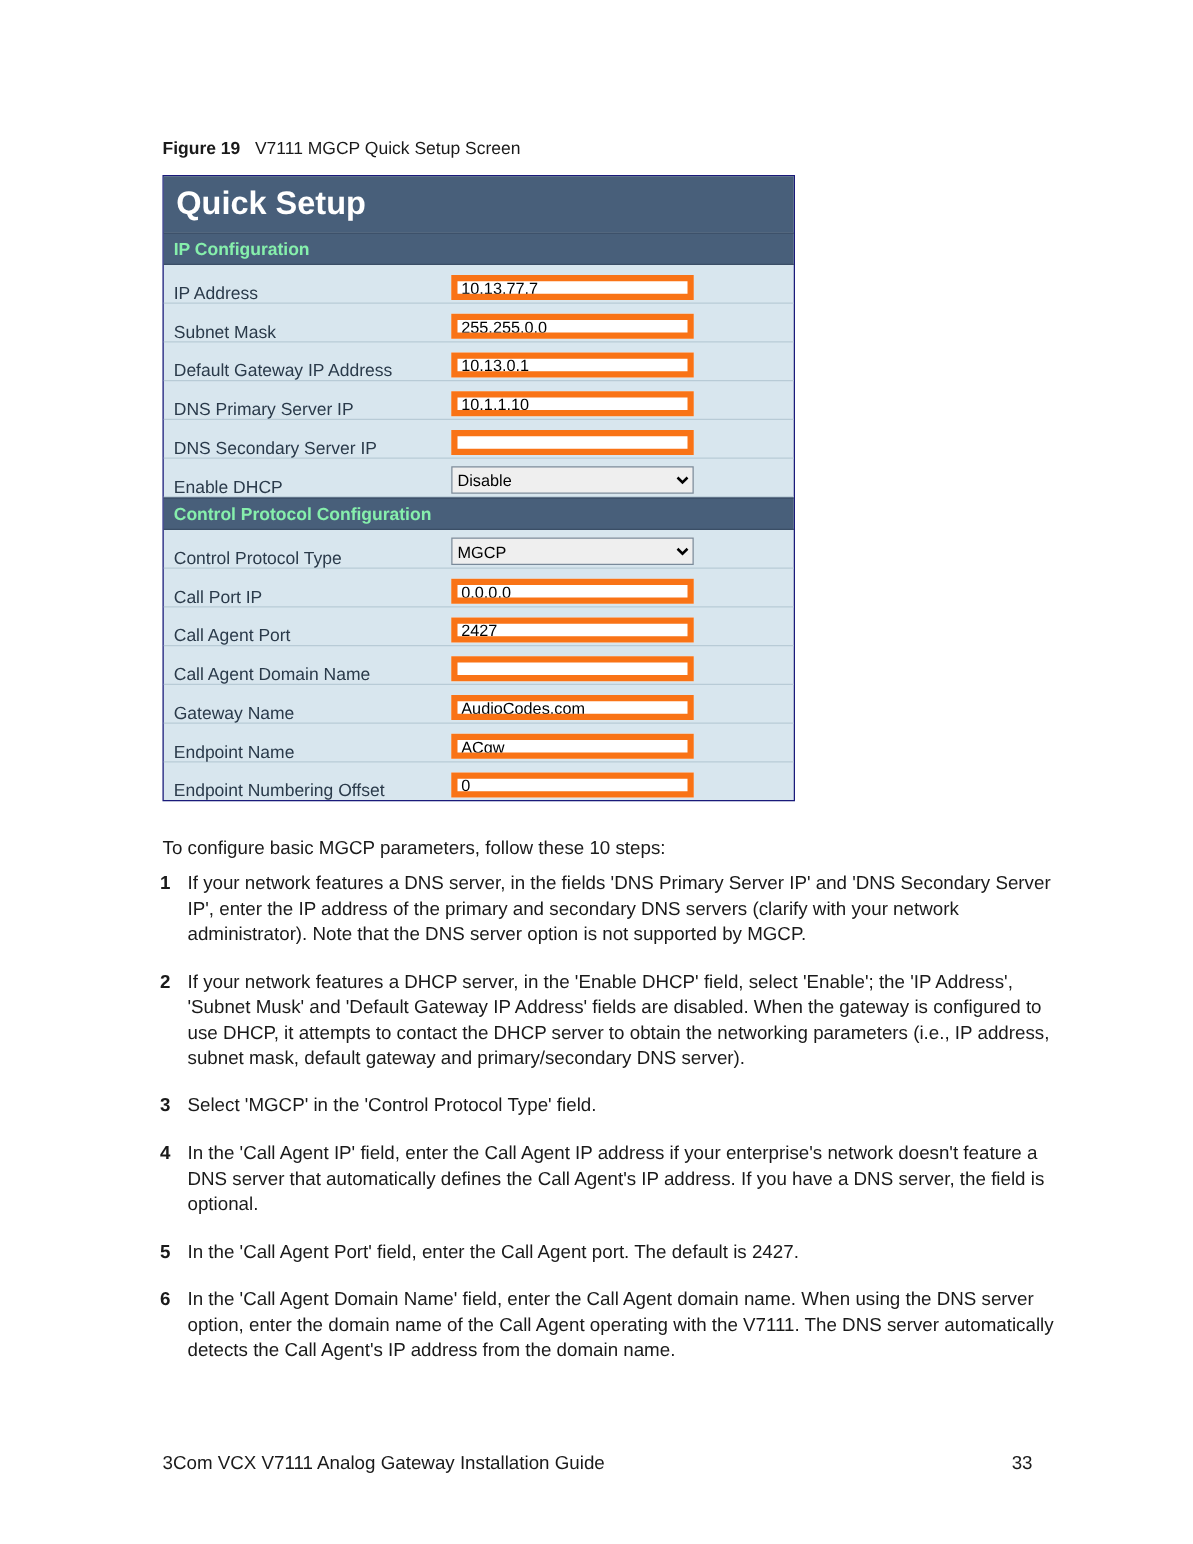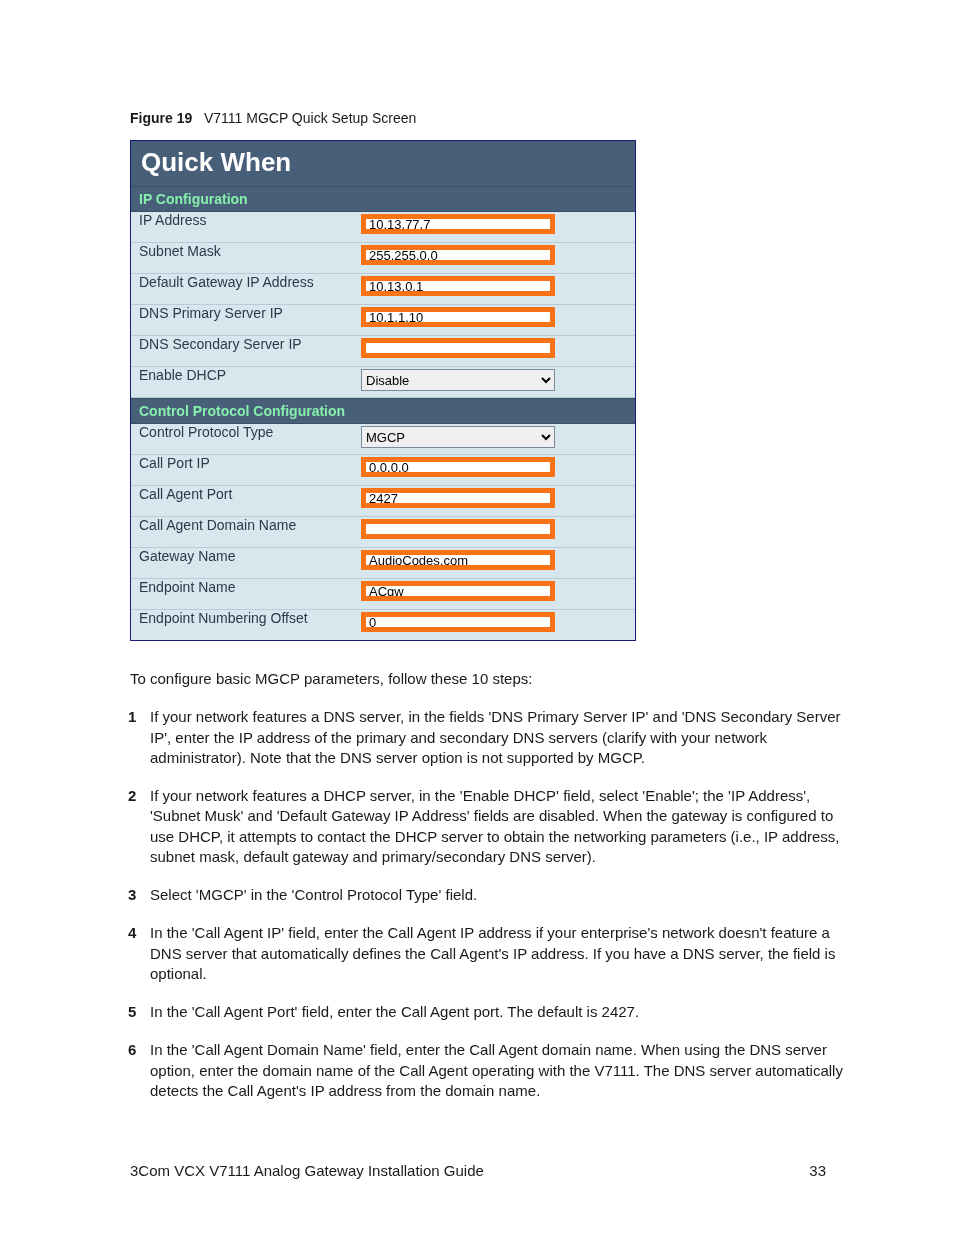--- a/index.html
+++ b/index.html
@@ -40,21 +40,21 @@
     background: #485f7a;
     color: #86efac;
     font-weight: bold;
     font-size: 14px;
     padding: 4px 8px;
     border-top: 1px solid #3a4e66;
     border-bottom: 1px solid #3a4e66;
   }
   .form-row {
     display: flex;
-    align-items: flex-start;
+    align-items: flex-end;
     font-size: 14px;
     color: #2a3a4a;
     border-bottom: 1px solid #b8cbd6;
     height: 30px;
   }
   .form-row:last-child { border-bottom: none; }
   .label-cell {
     flex: 0 0 222px;
     padding-left: 8px;
   }
@@ -76,21 +76,21 @@
     width: 194px;
     height: 22px;
     font-family: Arial, sans-serif;
     font-size: 13px;
     border: 1px solid #7a8a9a;
     background: #efefef;
     box-sizing: border-box;
   }
   .intro-text {
     margin-top: 28px;
-    margin-bottom: 18px;
+    margin-bottom: 8px;
     line-height: 1.35;
   }
   .step-list {
     list-style: none;
     padding: 0;
     margin: 0;
     counter-reset: step;
   }
   .step-list li {
     counter-increment: step;
@@ -119,21 +119,21 @@
 </head>
 <body>
 
 <div class="page">
 
   <div class="figure-caption">
     <b>Figure 19</b>&nbsp;&nbsp;&nbsp;<span>V7111 MGCP Quick Setup Screen</span>
   </div>
 
   <div class="setup-box">
-    <div class="setup-title">Quick When</div>
+    <div class="setup-title">Quick Setup</div>
 
     <div class="section-header">IP Configuration</div>
 
     <div class="form-row">
       <div class="label-cell">IP Address</div>
       <div class="input-cell"><input type="text" value="10.13.77.7" style=""></div>
     </div>
     <div class="form-row">
       <div class="label-cell">Subnet Mask</div>
       <div class="input-cell"><input type="text" value="255.255.0.0" style=""></div>

